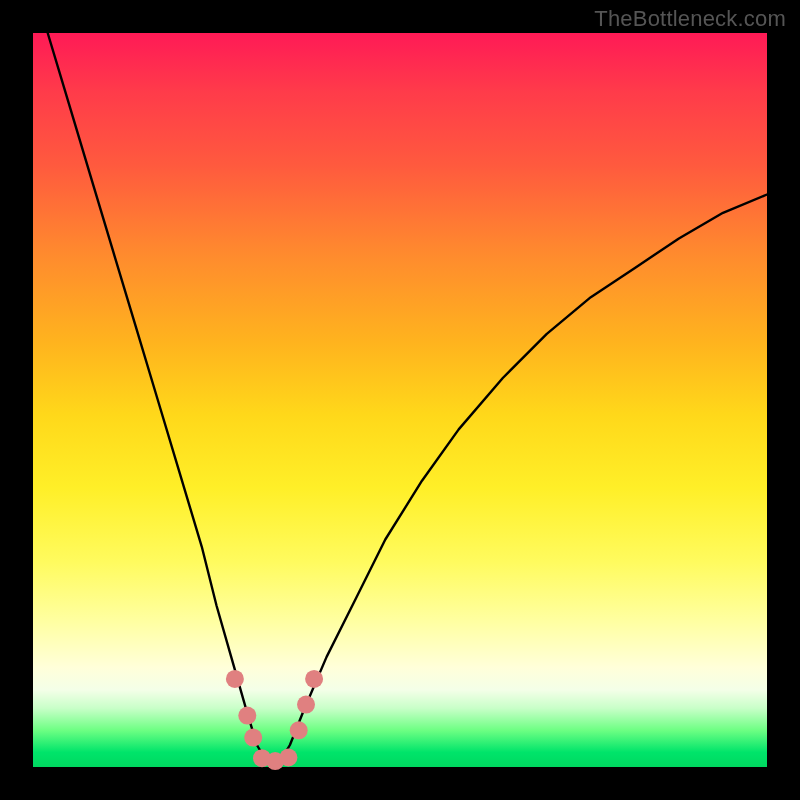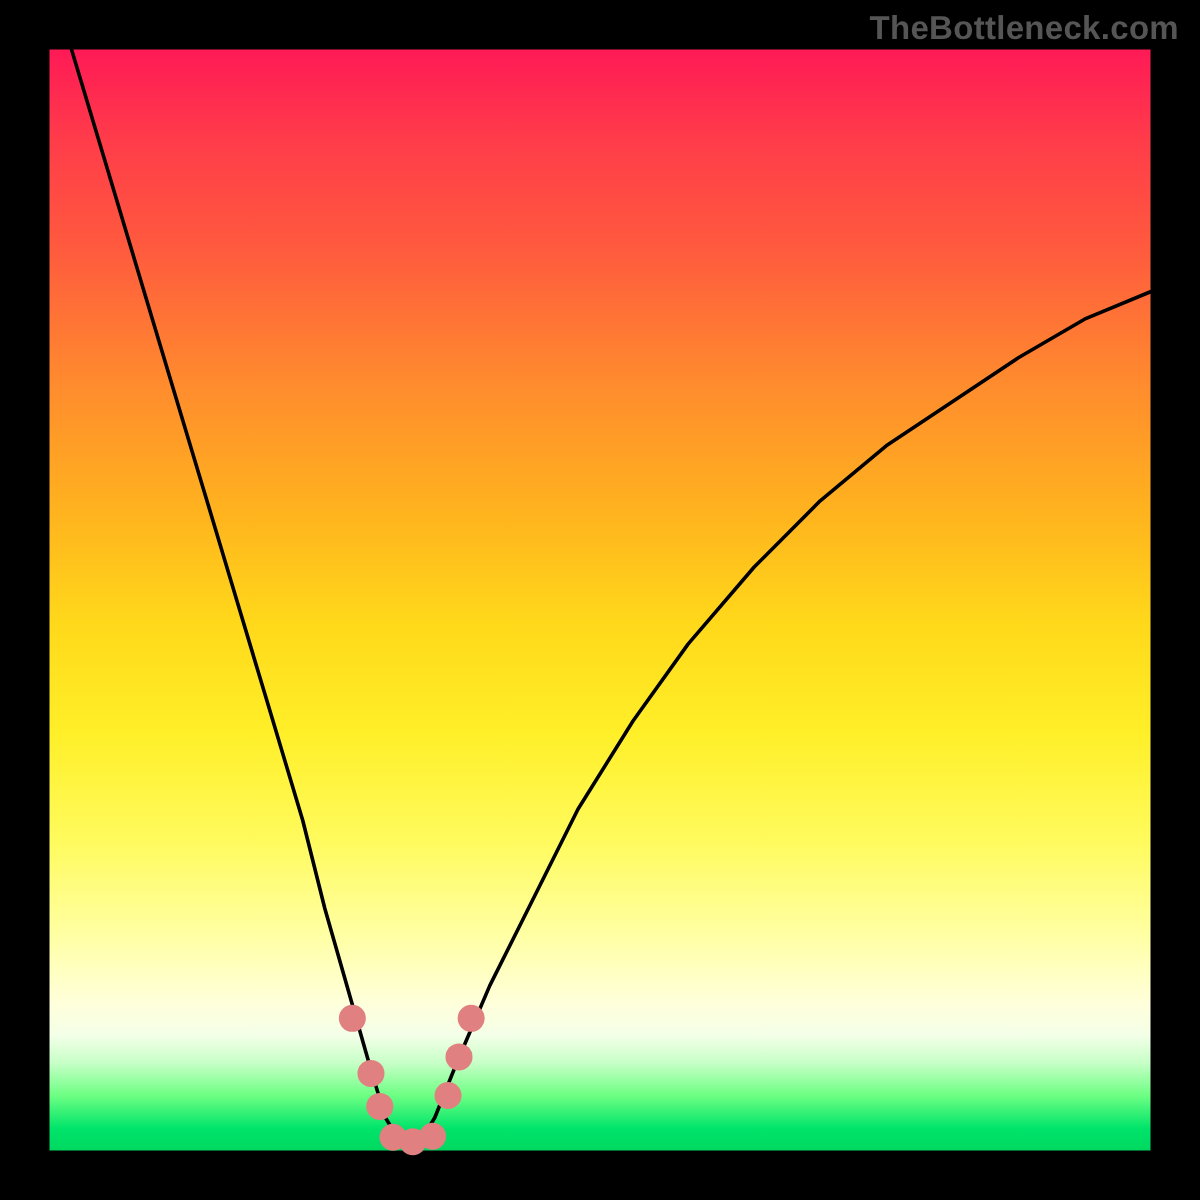--- a/index.html
+++ b/index.html
@@ -43,21 +43,21 @@
       #00d860 100%
     );
   }
   .watermark {
     position: absolute;
     top: 6px;
     right: 14px;
     color: #555;
     font-size: 22px;
     letter-spacing: 0.2px;
-    font-weight: 700;
+    font-weight: 400;
     user-select: none;
   }
   svg.curve {
     position: absolute;
     left: 0;
     top: 0;
     width: 734px;
     height: 734px;
     overflow: visible;
   }

